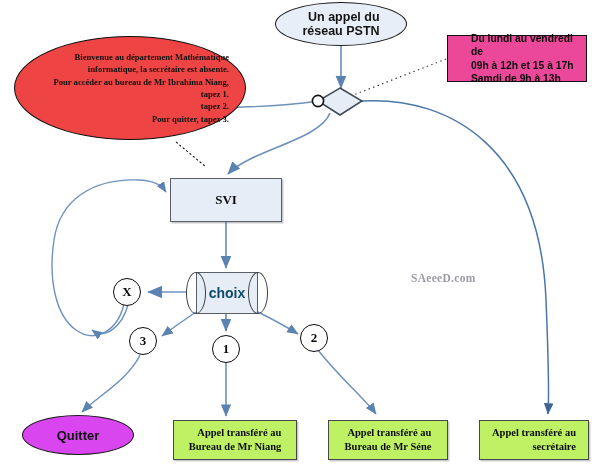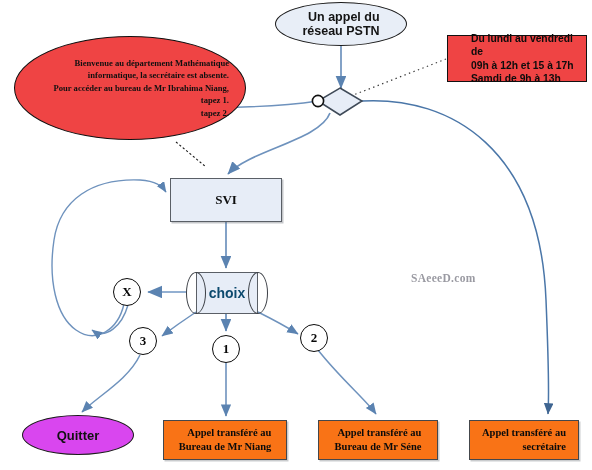--- a/index.html
+++ b/index.html
@@ -71,21 +71,21 @@
     color: #101010;
     line-height: 1.45;
     padding: 0 16px;
   }
   .bubble-lines { width: 100%; }
 
   
   .note-box {
     left: 447px; top: 35px; width: 140px; height: 47px;
     border: 1.4px solid #111111;
-    background: #ef4444;
+    background: #ec4899;
     font-family: "Liberation Sans", sans-serif;
     font-weight: bold;
     font-size: 10.3px;
     color: #0c0c0c;
     line-height: 1.28;
     justify-content: flex-end;
     text-align: left;
     padding-left: 23px;
   }
 
@@ -144,28 +144,29 @@
     color: #080808;
   }
   .circ-x { left: 113px; top: 278px; }
   .circ-3 { left: 129px; top: 327px; }
   .circ-1 { left: 212px; top: 335px; }
   .circ-2 { left: 300px; top: 324px; }
 
   
   .box-term {
     border: 1.5px solid #44474c;
-    background: #f97316;
+    background: #bef264;
     font-family: "Liberation Serif", serif;
     font-weight: bold;
     font-size: 10.5px;
     color: #0b0b0b;
     line-height: 1.3;
     box-shadow: 1.5px 1.5px 0 rgba(80,85,92,0.3);
     padding: 0 8px;
+    margin-left: 10px;
   }
   .box-niang { left: 163px; top: 420px; width: 124px; height: 40px; }
   .box-sene  { left: 318px; top: 420px; width: 120px; height: 40px; }
   .box-secr  { left: 469px; top: 420px; width: 110px; height: 40px; }
 
   .watermark {
     position: absolute;
     left: 386px; top: 272px;
     font-family: "Liberation Serif", serif;
     font-weight: bold;
@@ -235,20 +236,21 @@
     </div>
   </div>
 
   <div class="node bubble">
     <div class="bubble-lines">
       <div>Bienvenue au département Mathématique</div>
       <div>informatique, la secrétaire est absente.</div>
       <div>Pour accéder au bureau de Mr Ibrahima Niang,</div>
       <div>tapez 1.</div>
       <div>tapez 2.</div>
+      <div>Pour quitter, tapez 3.</div>
     </div>
   </div>
 
   <div class="node note-box">
     <div>
       <div>Du lundi au vendredi de</div>
       <div>09h à 12h et 15 à 17h</div>
       <div>Samdi de 9h à 13h</div>
     </div>
   </div>

